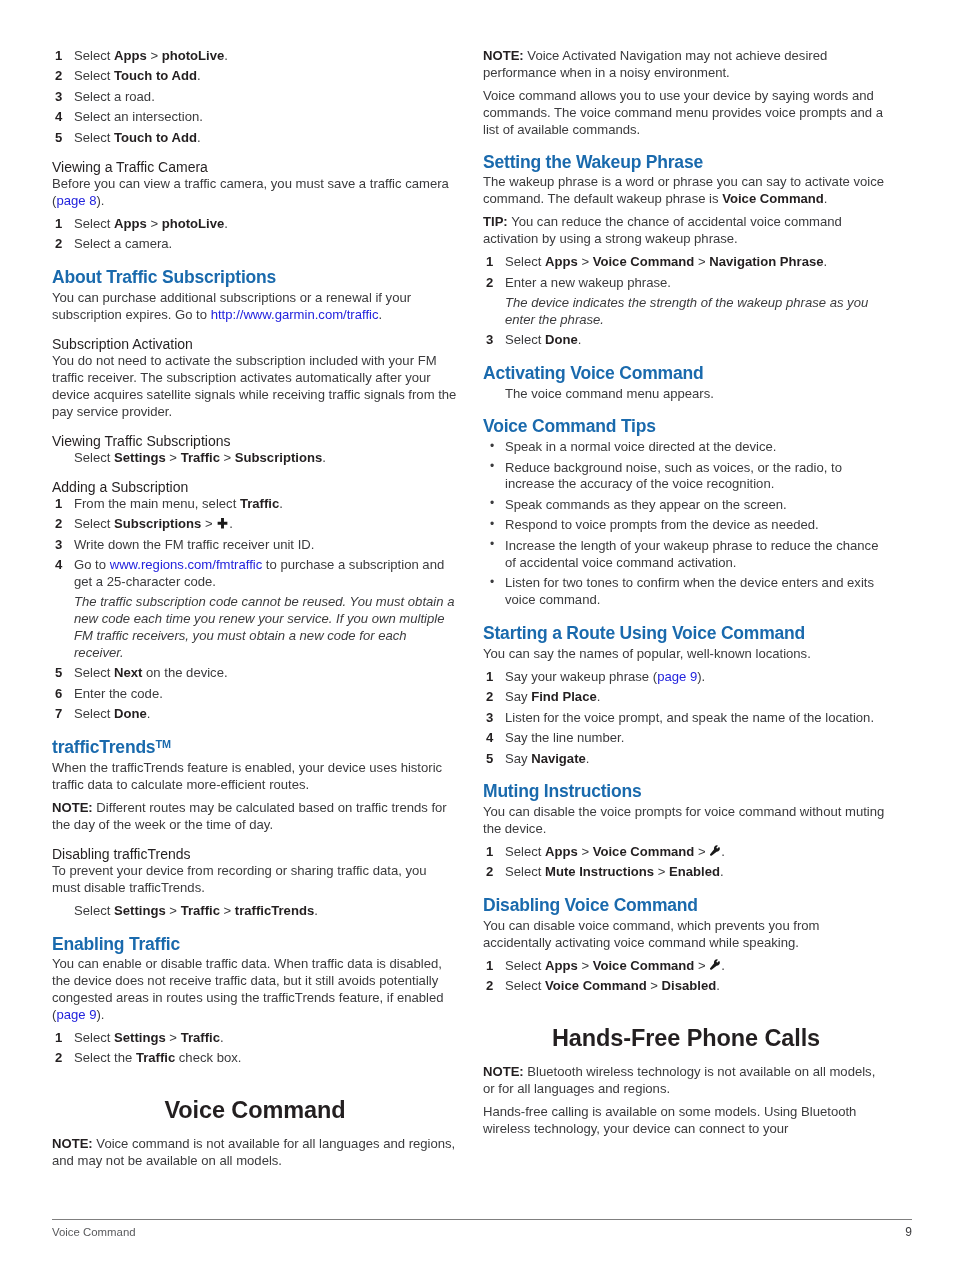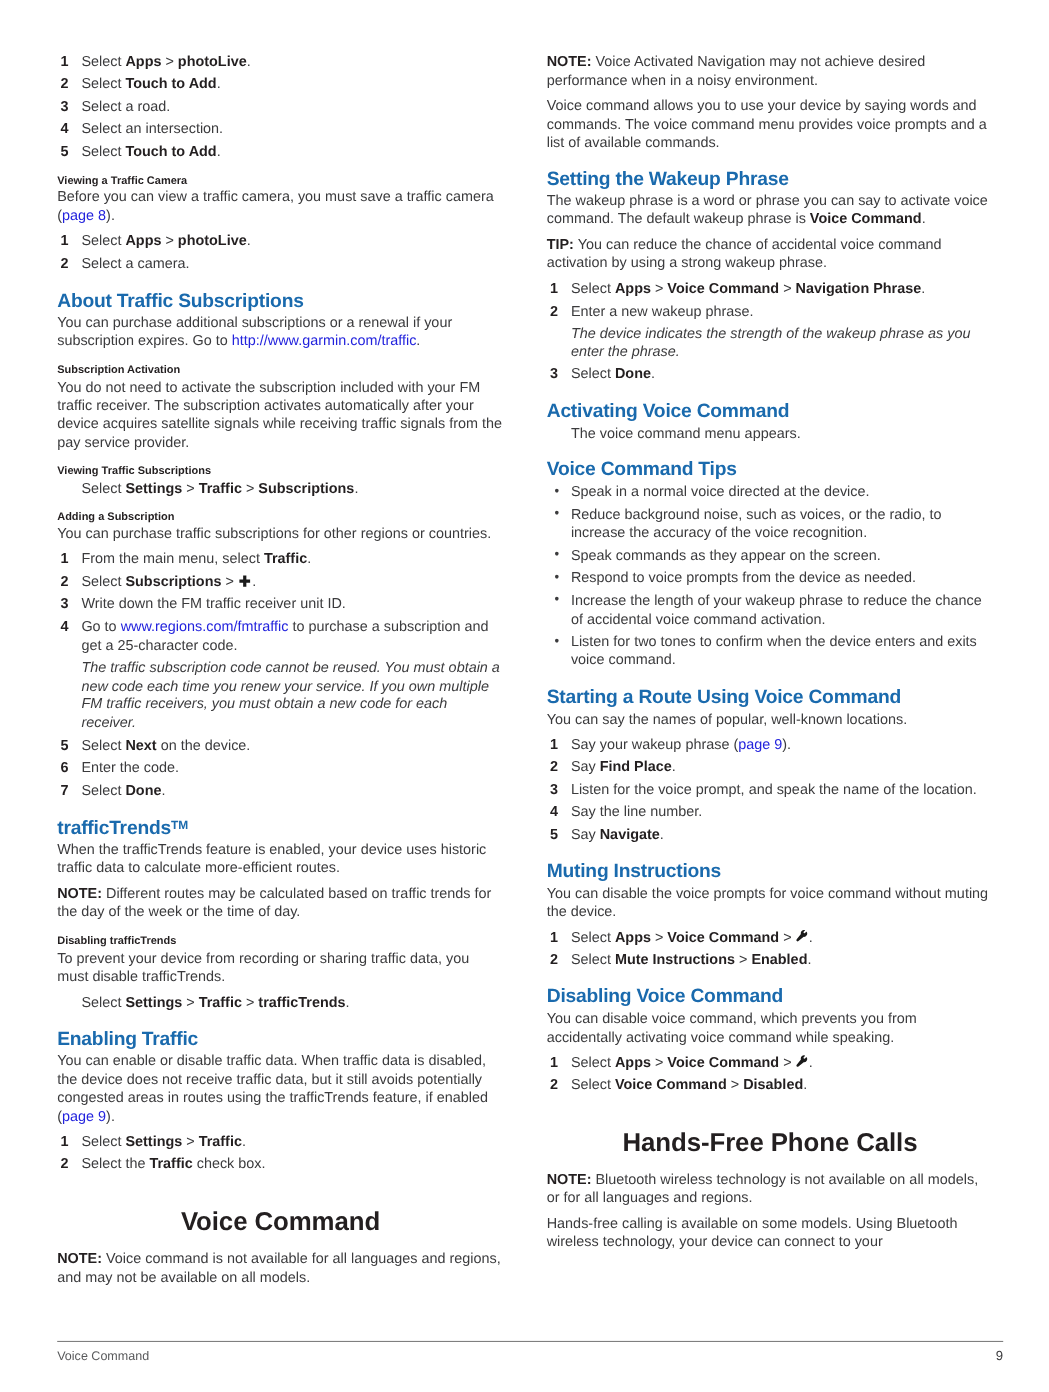--- a/index.html
+++ b/index.html
@@ -16,21 +16,21 @@
   }
   .page {
     position: relative;
     width: 954px;
     height: 1265px;
     box-sizing: border-box;
     padding: 48px 42px 0 52px;
   }
   .columns {
     display: flex;
-    gap: 39px;
+    gap: 25px;
     align-items: flex-start;
   }
   .col {
     width: 406px;
     flex: 0 0 406px;
   }
   
   h1.chapter {
     font-size: 23.5px;
     font-weight: bold;
@@ -42,22 +42,22 @@
   h2.section {
     font-size: 17.5px;
     font-weight: bold;
     color: #1a6aad;
     margin: 15px 0 2px 0;
     line-height: 1.12;
     letter-spacing: -0.2px;
   }
   h2.section.first { margin-top: 14px; }
   h3.sub {
-    font-size: 10px;
-    font-weight: bold;
+    font-size: 14px;
+    font-weight: normal;
     color: #231f20;
     margin: 12px 0 1px 0;
     line-height: 1.15;
   }
   p.body {
     font-size: 13.1px;
     line-height: 1.295;
     margin: 0 0 8px 0;
     color: #3b3b3d;
   }
@@ -179,21 +179,20 @@
       <h2 class="section">About Traffic Subscriptions</h2>
       <p class="body tight"><span>You can purchase additional subscriptions or a renewal if your subscription expires. Go to </span><a class="link" href="#">http://www.garmin.com/traffic</a><span>.</span></p>
 
       <h3 class="sub">Subscription Activation</h3>
       <p class="body">You do not need to activate the subscription included with your FM traffic receiver. The subscription activates automatically after your device acquires satellite signals while receiving traffic signals from the pay service provider.</p>
 
       <h3 class="sub">Viewing Traffic Subscriptions</h3>
       <p class="indent"><span>Select </span><b>Settings</b><span> &gt; </span><b>Traffic</b><span> &gt; </span><b>Subscriptions</b><span>.</span></p>
 
       <h3 class="sub">Adding a Subscription</h3>
-      <p class="body tight">You can purchase traffic subscriptions for other regions or countries.</p>
 
       <ol class="steps">
         <li><span>From the main menu, select </span><b>Traffic</b><span>.</span></li>
         <li><span>Select </span><b>Subscriptions</b><span> &gt; </span><span class="gicon"><svg viewBox="0 0 24 24">
                 <path d="M9.3 2h5.4v6.9H21v5.4h-6.3V21H9.3v-6.7H3V8.9h6.3z" fill="#1a1a1a"></path>
               </svg></span><span>.</span></li>
         <li><span>Write down the FM traffic receiver unit ID.</span></li>
         <li><span>Go to </span><a class="link" href="#">www.regions.com/fmtraffic</a><span> to purchase a subscription and get a 25-character code.</span><span class="note-line">The traffic subscription code cannot be reused. You must obtain a new code each time you renew your service. If you own multiple FM traffic receivers, you must obtain a new code for each receiver.</span></li>
         <li><span>Select </span><b>Next</b><span> on the device.</span></li>
         <li><span>Enter the code.</span></li>

